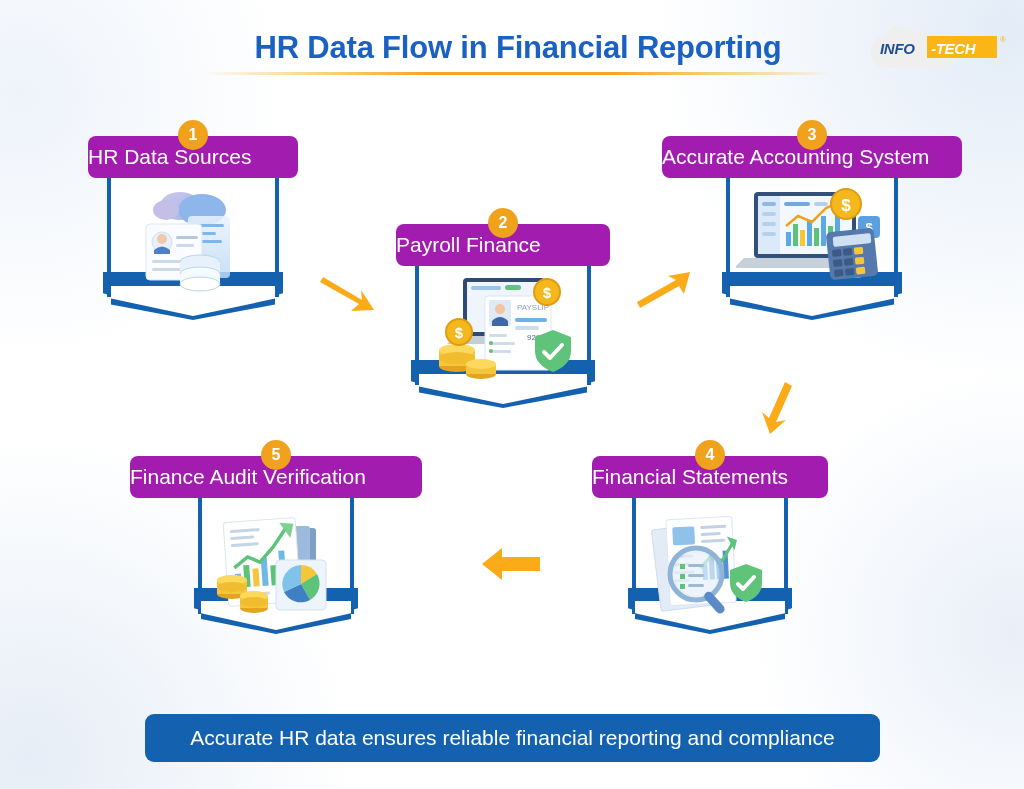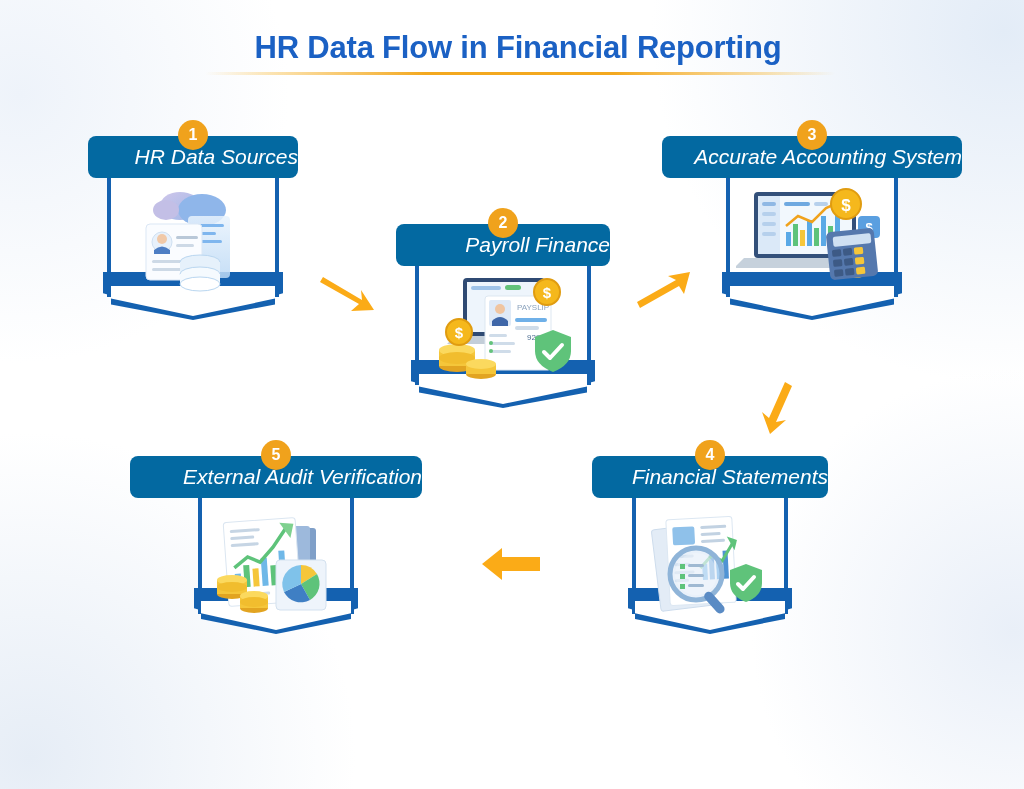--- a/index.html
+++ b/index.html
@@ -58,22 +58,22 @@
   
   .card { position:absolute; }
   .card-badge {
     position:absolute; left:50%; transform:translateX(-50%); top:0;
     width:30px; height:30px; border-radius:50%; background:#f0a21c;
     color:#fff; font-size:16px; font-weight:bold; line-height:30px;
     text-align:center; z-index:6;
   }
   .card-header {
     position:absolute; top:16px; left:0; width:100%; height:42px;
-    background:#0369a1; border-radius:8px; color:#fff;
-    font-size:21px; line-height:42px; text-align:right; white-space:nowrap; z-index:5;font-style:italic;
+    background:#a21caf; border-radius:8px; color:#fff;
+    font-size:21px; line-height:42px; text-align:left; white-space:nowrap; z-index:5;
   }
   .card-body {
     position:absolute; top:52px; left:50%; transform:translateX(-50%);
     background:#fff; border-left:4px solid #1461b0; border-right:4px solid #1461b0;
     z-index:2;
   }
   
   .chevron-band {
     position:absolute; left:50%; transform:translateX(-50%);
     background:#1461b0; z-index:3;
@@ -104,20 +104,27 @@
   }
 </style>
 </head>
 <body>
 
 <div id="stage">
 
   <div class="page-title">HR Data Flow in Financial Reporting</div>
   <div class="title-rule"></div>
 
+  <div class="logo">
+    <div class="logo-cloud"></div>
+    <div class="logo-tech-bg"></div>
+    <div class="logo-info">INFO</div>
+    <div class="logo-tech">-TECH</div>
+    <div class="logo-reg">®</div>
+  </div>
 
   <div class="card" style="left:88px; top:120px; width:210px;">
     <div class="card-badge">1</div>
     <div class="card-header">HR Data Sources</div>
     <div class="card-body" style="width:172px; height:125px;"></div>
     <div class="chevron-band" style="top:152px; width:180px; height:46px;"></div>
     <div class="chevron-notch" style="top:166px; width:164px; height:30px;"></div>
     <div class="chevron-tail" style="top:174px; width:164px; height:26px;"></div>
 
     <svg class="illus" style="top:66px;" width="130" height="112" viewBox="0 0 130 112">
@@ -286,21 +293,21 @@
       <rect x="38" y="76" width="5" height="5" fill="#5ec37a"></rect>
       <rect x="46" y="76" width="16" height="3" rx="1.5" fill="#9fb9d2"></rect>
       <rect x="68" y="82" width="9" height="26" rx="4.5" fill="#5a8bc4" transform="rotate(-42 72 95)"></rect>
       <path d="M104 56 l16 6 v13 q0 13 -16 19 q-16 -6 -16 -19 v-13z" fill="#5fc37a"></path>
       <path d="M96 76 l5 5 l11 -12" stroke="#fff" stroke-width="4" fill="none" stroke-linecap="round" stroke-linejoin="round"></path>
     </svg>
   </div>
 
   <div class="card" style="left:130px; top:440px; width:292px;">
     <div class="card-badge">5</div>
-    <div class="card-header">External Audit Verification</div>
+    <div class="card-header">Finance Audit Verification</div>
     <div class="card-body" style="width:156px; height:122px;"></div>
     <div class="chevron-band" style="top:148px; width:164px; height:44px;"></div>
     <div class="chevron-notch" style="top:161px; width:150px; height:29px;"></div>
     <div class="chevron-tail" style="top:169px; width:150px; height:25px;"></div>
 
     <svg class="illus" style="top:64px;" width="140" height="116" viewBox="0 0 140 116">
       <rect x="76" y="24" width="34" height="74" rx="3" fill="#7f9fc8"></rect>
       <rect x="70" y="22" width="34" height="76" rx="3" fill="#9db9dc"></rect>
       <rect x="20" y="16" width="72" height="84" rx="3" fill="#ffffff" stroke="#dbe6f1" transform="rotate(-4 56 58)"></rect>
       <g transform="rotate(-4 56 58)">
@@ -351,14 +358,15 @@
   </svg>
 
   <svg class="arrow" style="left:752px; top:382px;" width="56" height="56" viewBox="0 0 56 56">
     <path d="M40 4 L24 40 L34 38 L18 52 L10 30 L17 36 L33 0 Z" fill="#fbab17"></path>
   </svg>
 
   <svg class="arrow" style="left:478px; top:544px;" width="66" height="40" viewBox="0 0 66 40">
     <path d="M4 20 L24 4 L24 13 L62 13 L62 27 L24 27 L24 36 Z" fill="#fbab17"></path>
   </svg>
 
+  <div class="footer-banner">Accurate HR data ensures reliable financial reporting and compliance</div>
 
 </div>
 
 </body></html>

